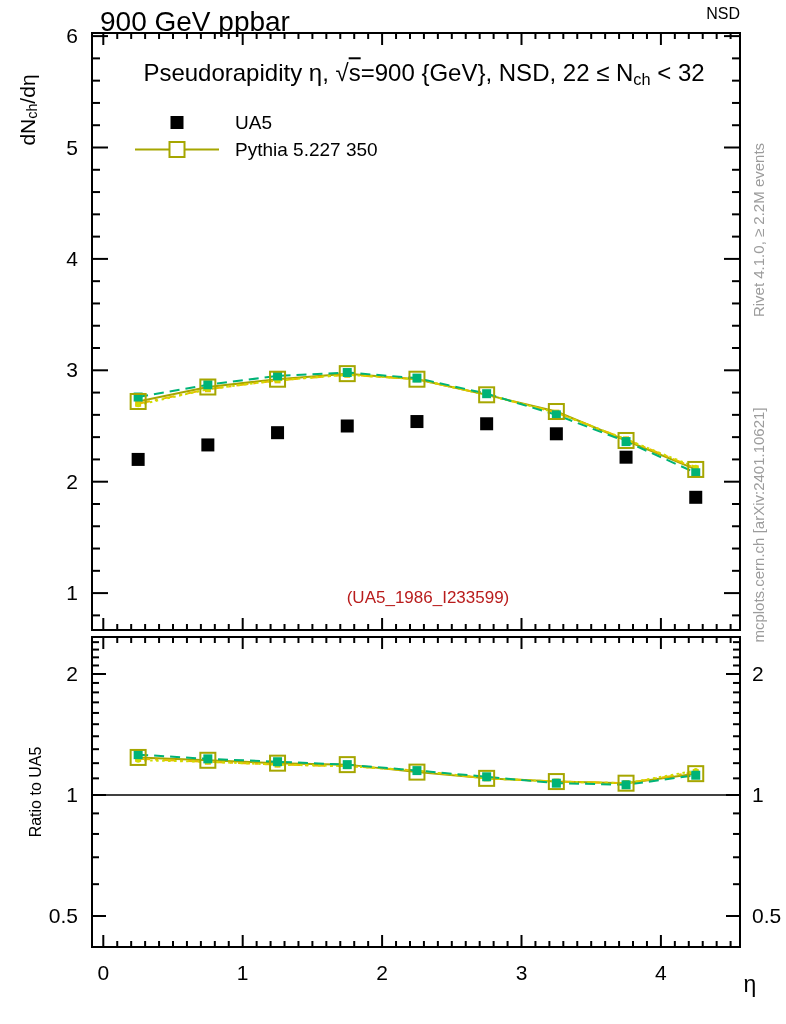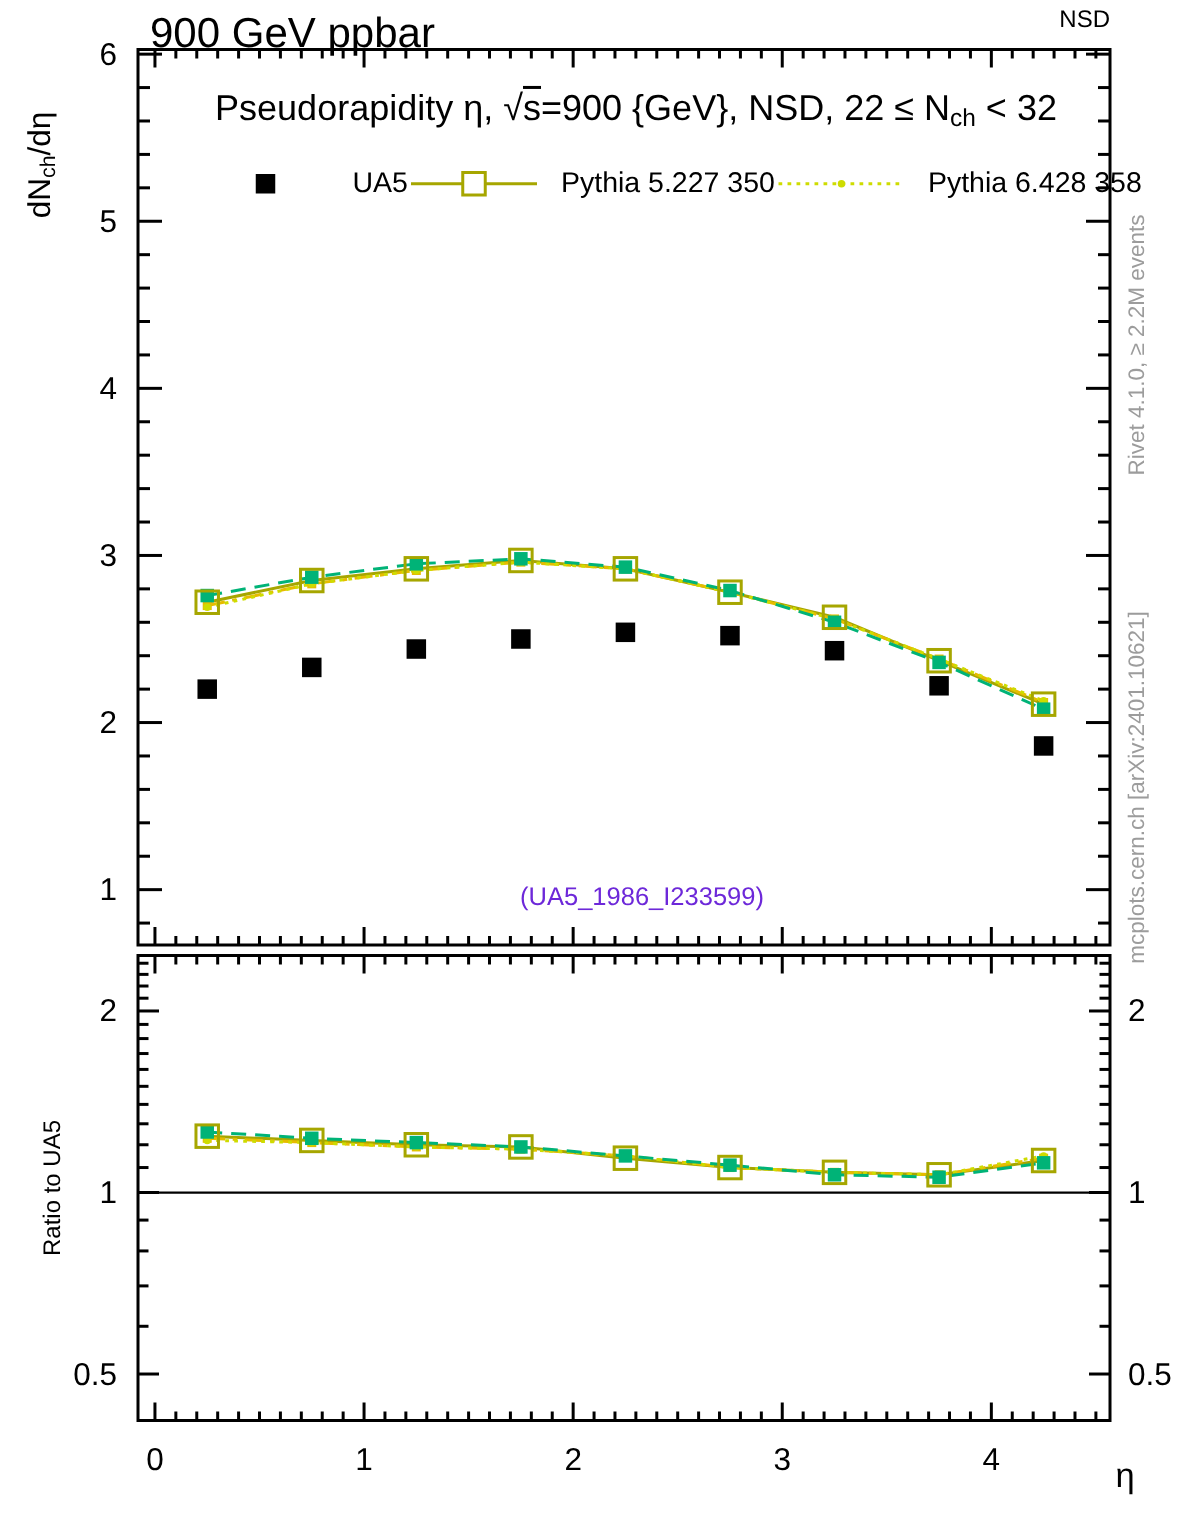--- a/index.html
+++ b/index.html
@@ -9,23 +9,23 @@
   }
   .abs{position:absolute; white-space:nowrap;}
   .hdr-left{left:100px; top:6px; font-size:28px;}
   .hdr-right{right:46px; top:5px; font-size:16px;}
   .plot-title{left:424px; top:74px; transform:translate(-50%,-50%); font-size:24px;}
   .ylabel-main{left:28px; top:110px; transform:translate(-50%,-50%) rotate(-90deg); font-size:21px;}
   .ylabel-ratio{left:36px; top:792px; transform:translate(-50%,-50%) rotate(-90deg); font-size:16px;}
   .credit{color:#9c9c9c; font-size:15px;}
   .credit-top{left:758px; top:230px; transform:translate(-50%,-50%) rotate(-90deg);}
   .credit-bottom{left:758px; top:525px; transform:translate(-50%,-50%) rotate(-90deg);}
-  .watermark{left:428px; top:598px; transform:translate(-50%,-50%); color:#6d28d9; font-size:17px;}
+  .watermark{left:428px; top:598px; transform:translate(-50%,-50%); color:#b91c1c; font-size:17px;}
   .xlabel{left:750px; top:984px; transform:translate(-50%,-50%); font-size:23px;}
-  .legend{left:133px; top:109px; display:flex; flex-direction:row;}
+  .legend{left:133px; top:109px; display:flex; flex-direction:column;}
   .legend-row{display:flex; align-items:center; height:27px;}
   .legend-label{margin-left:14px; font-size:19px;}
   sub{font-size:68%; vertical-align:-18%;}
   .ov{text-decoration:overline;}
   svg text{font-family:"Liberation Sans","DejaVu Sans",sans-serif;}
   #plot-svg{position:absolute; left:0; top:0;}
 </style>
 </head>
 <body>
 
@@ -471,23 +471,14 @@
       </div>
       <div class="legend-row">
         <svg width="88" height="27">
           <line x1="2" y1="13.5" x2="86" y2="13.5" stroke="#a6a600" stroke-width="2"></line>
           <g>
             <rect x="36.5" y="6" width="15" height="15" fill="#fff" stroke="#a6a600" stroke-width="2"></rect>
           </g>
         </svg>
         <span class="legend-label">Pythia 5.227 350</span>
       </div>
-      <div class="legend-row">
-        <svg width="88" height="27">
-          <line x1="2" y1="13.5" x2="86" y2="13.5" stroke="#cedc00" stroke-width="2" stroke-dasharray="2.5,3.5"></line>
-          <g>
-            <circle cx="44" cy="13.5" r="2.5" fill="#cedc00"></circle>
-          </g>
-        </svg>
-        <span class="legend-label">Pythia 6.428 358</span>
-      </div>
     </div>
 </div>
 
 </body></html>

